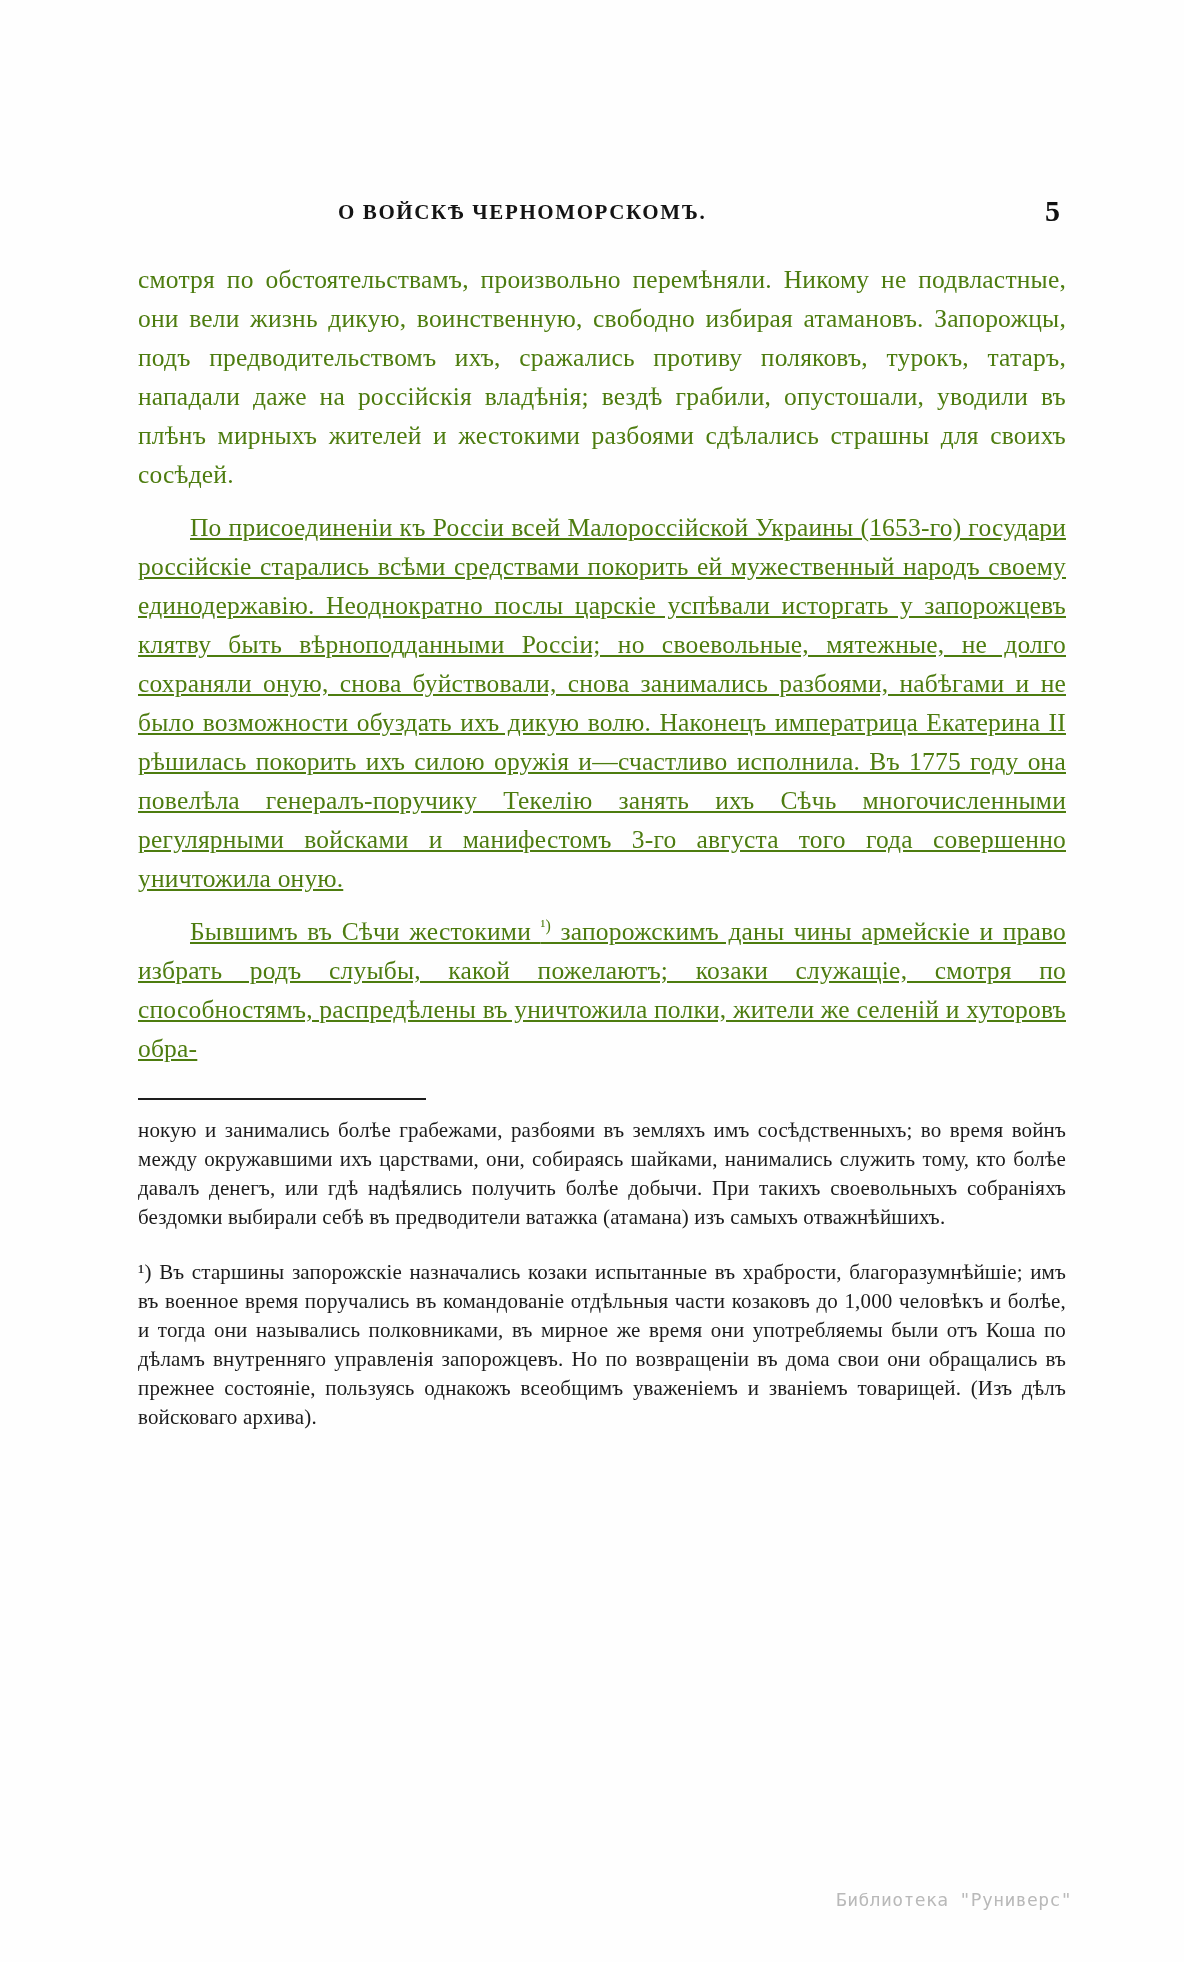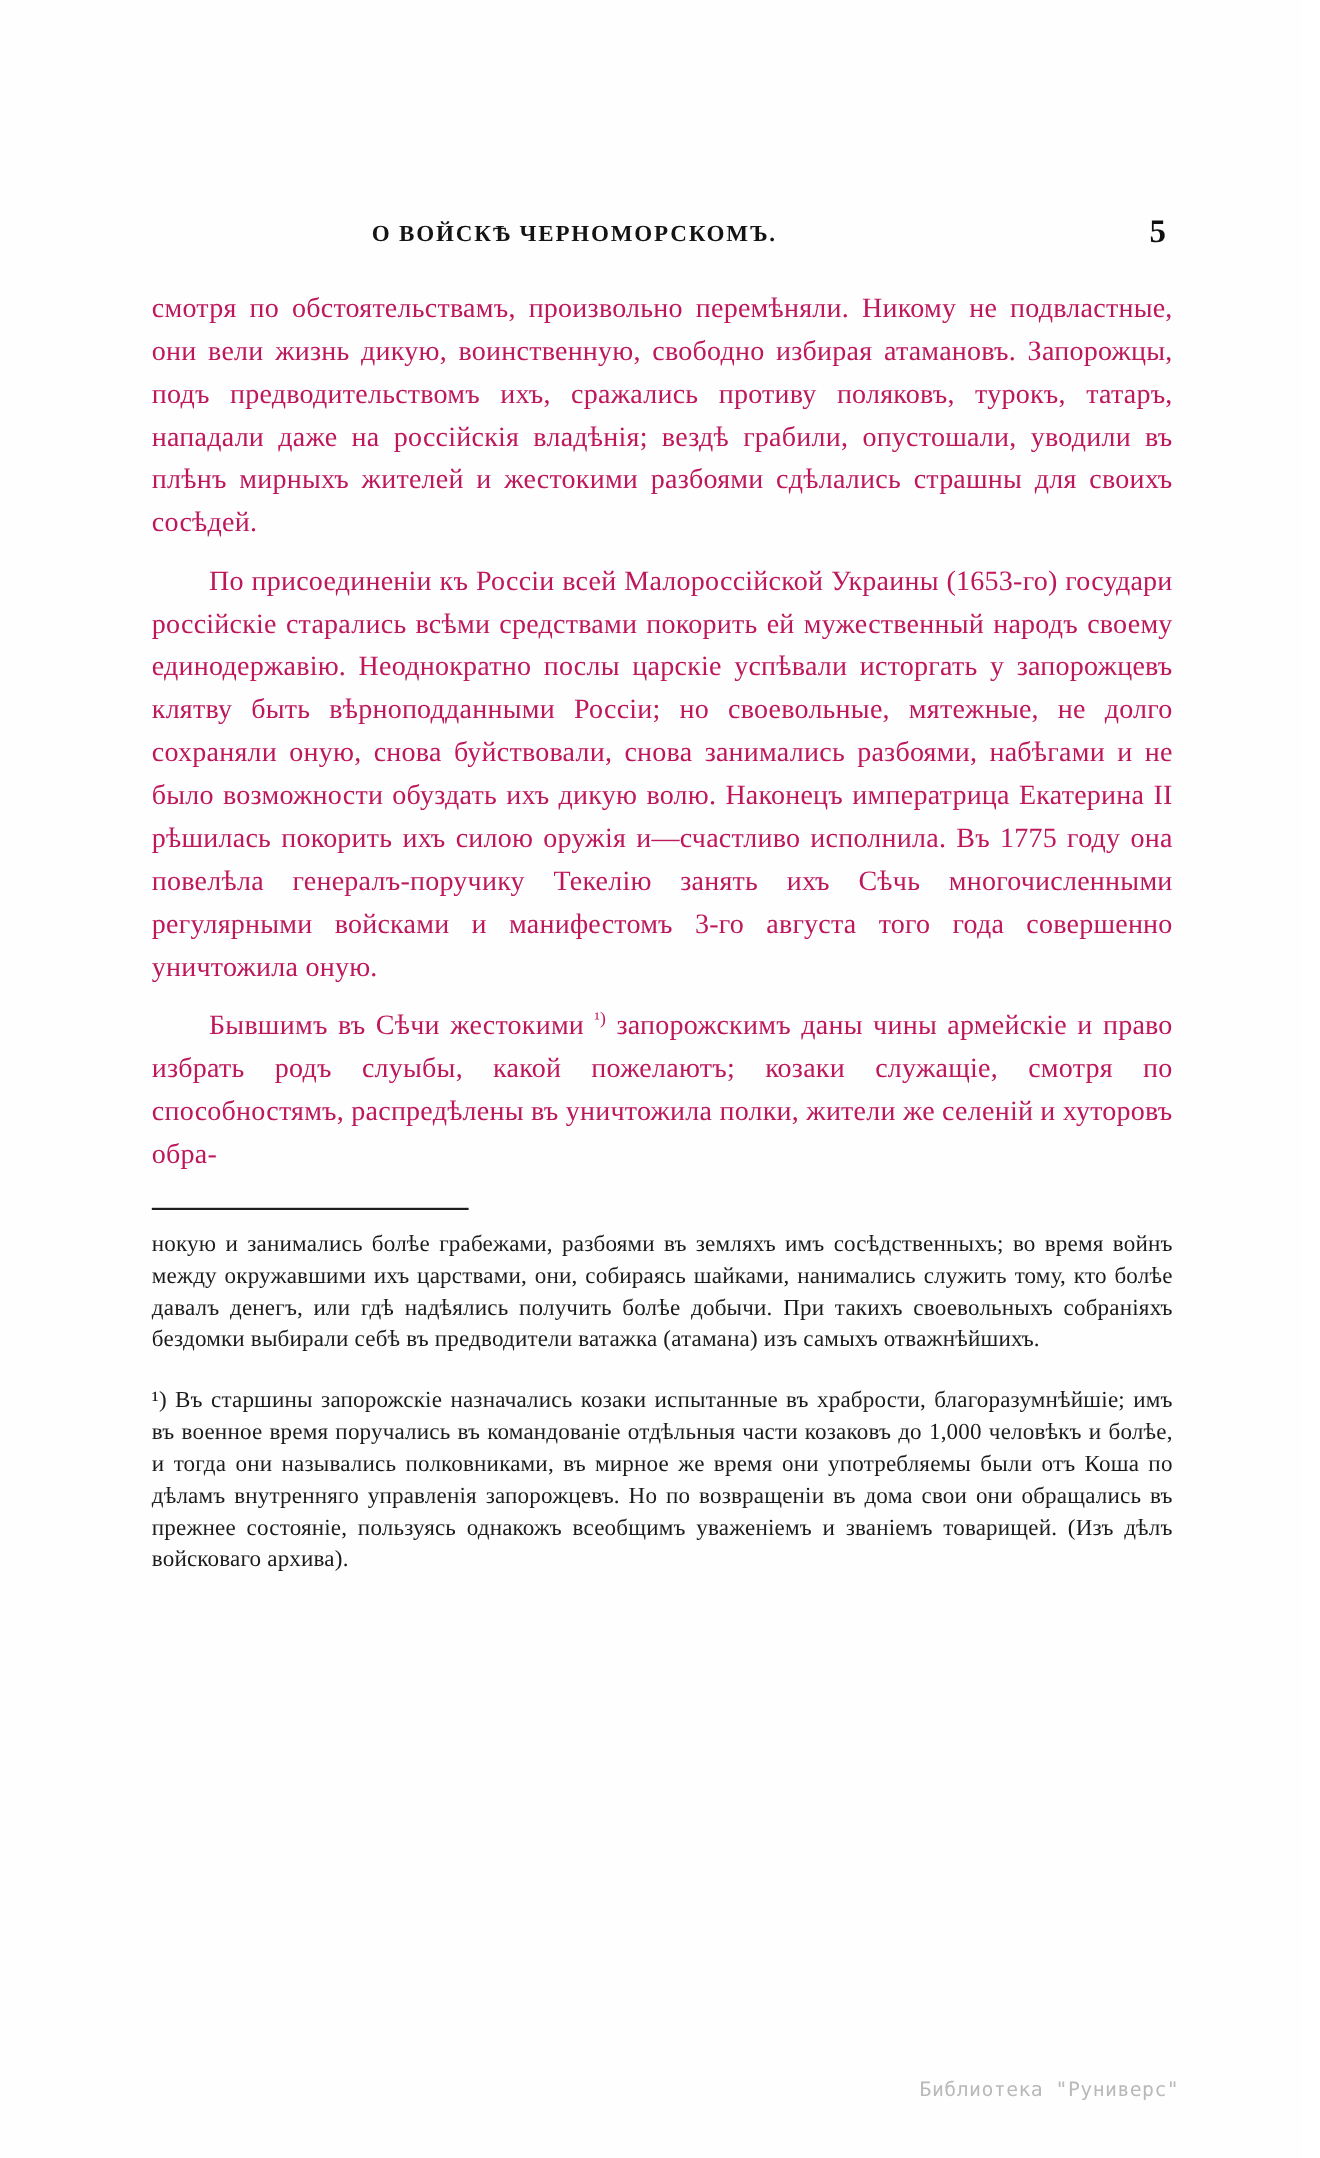--- a/index.html
+++ b/index.html
@@ -56,31 +56,32 @@
     font-family: "Liberation Serif", serif;
   }
   
   .body-text p {
     margin: 0 0 3px 0;
     font-size: 25.5px;
     line-height: 39px;
     text-align: justify;
     text-justify: inter-word;
     letter-spacing: 0.2px;
-    color: #be185d;
+    color: #4d7c0f;
     font-family: "Liberation Serif", serif;
   }
   .body-text p.indent {
     text-indent: 52px;
   }
   .body-text p.lead {
     text-indent: 0;
   }
   .body-text p.gap {
     margin-top: 14px;
+    text-decoration: underline;
   }
   sup.fn {
     font-size: 16px;
     vertical-align: super;
     line-height: 0;
   }
   
   .fn-rule {
     margin-top: 30px;
     margin-bottom: 16px;

